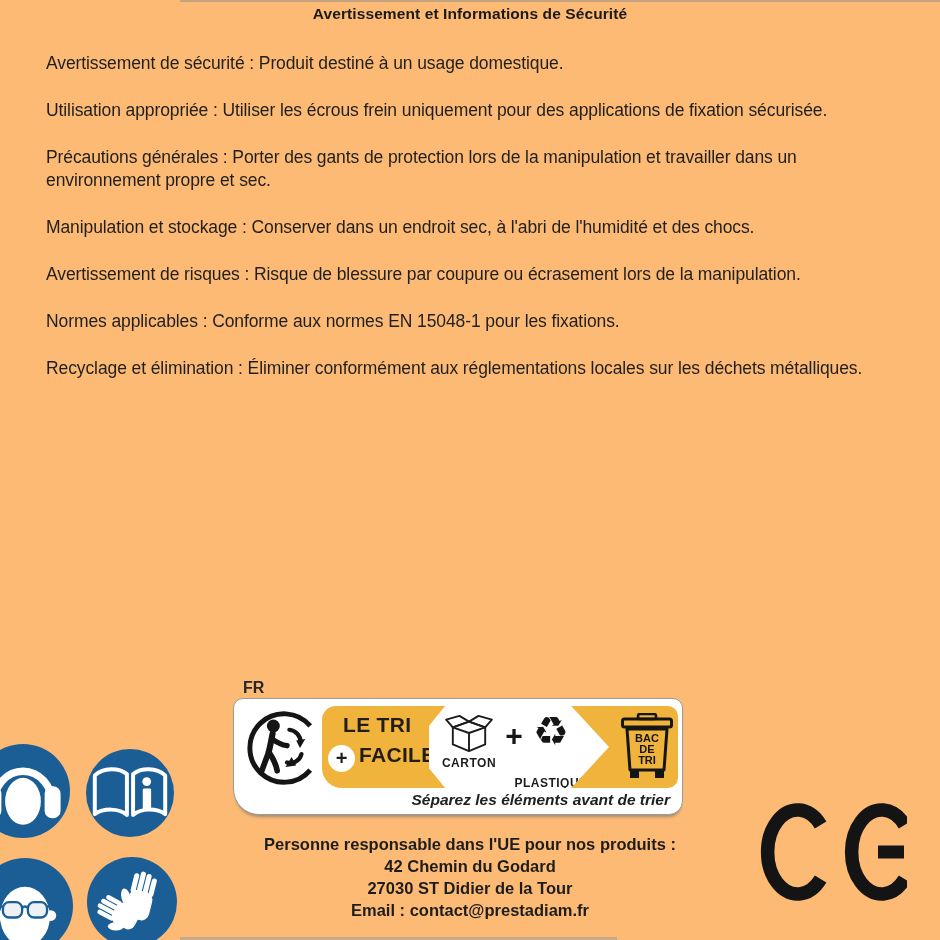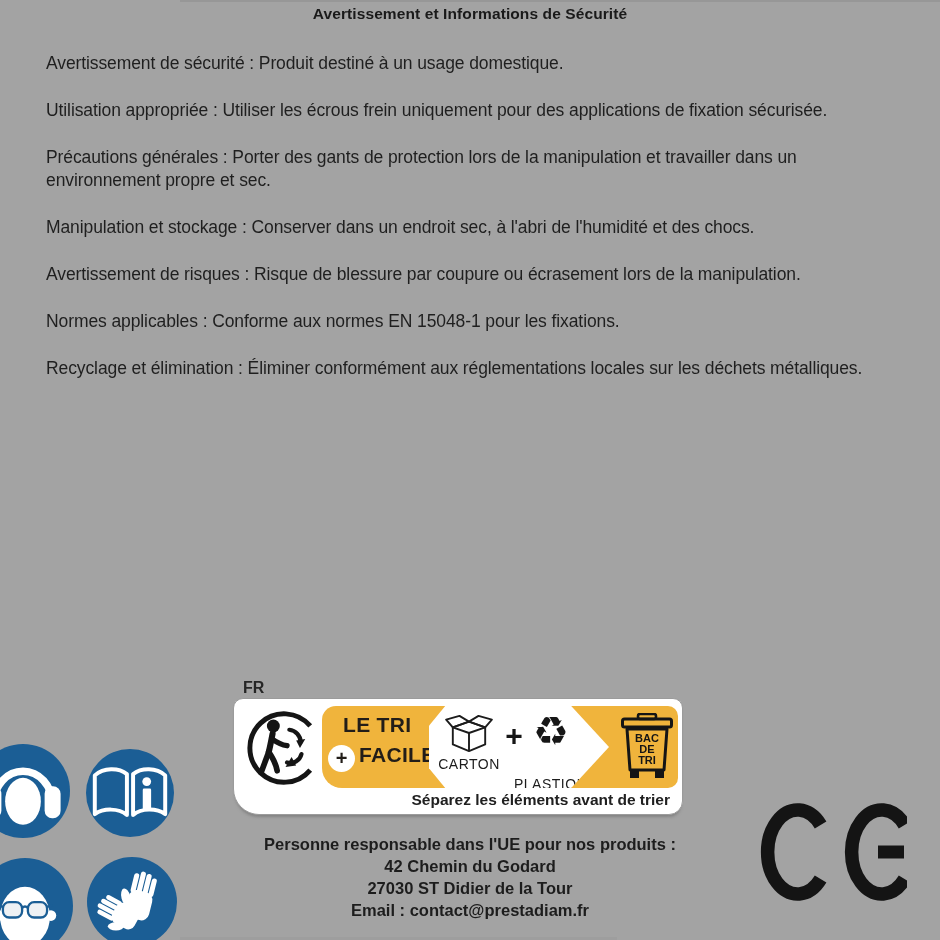--- a/index.html
+++ b/index.html
@@ -1,18 +1,18 @@
 <!DOCTYPE html>
 <html><head>
 <meta charset="utf-8">
 <style>
   html,body{margin:0;padding:0;background:#fff;}
   body{width:940px;height:940px;overflow:hidden;position:relative;
        font-family:"Liberation Sans",sans-serif;color:#1e1e1e;}
-  #canvas{position:absolute;inset:0;width:940px;height:940px;background:#a3a3a3;overflow:hidden;}
+  #canvas{position:absolute;inset:0;width:940px;height:940px;background:#fdba74;overflow:hidden;}
 
   .title{position:absolute;top:5px;left:0;width:940px;text-align:center;
          font-size:15.5px;font-weight:700;color:#1a1a1a;letter-spacing:.1px;}
 
   .paras{position:absolute;left:46px;top:52px;width:866px;}
   .paras p{margin:0 0 23.6px 0;font-size:17.5px;line-height:23.4px;
            font-weight:400;color:#1f1f1f;letter-spacing:-0.1px;}
 
   .icon{position:absolute;}
   .icon svg{display:block;width:100%;height:100%;}
@@ -25,30 +25,30 @@
   .triman{position:absolute;left:12px;top:8px;width:76px;height:82px;}
   .band{position:absolute;left:88px;top:7px;width:356px;height:82px;background:#F0B43C;
         border-radius:14px 10px 10px 20px;}
   .letri{position:absolute;left:21px;top:7px;font-size:21px;font-weight:800;color:#221d18;letter-spacing:.3px;}
   .plus-circle{position:absolute;left:6px;top:39px;width:27px;height:27px;border-radius:50%;background:#fff;
                display:flex;align-items:center;justify-content:center;font-size:20px;font-weight:900;color:#221d18;}
   .facile{position:absolute;left:37px;top:37px;font-size:21px;font-weight:800;color:#221d18;letter-spacing:.3px;}
   .bubble{position:absolute;left:107px;top:0;width:180px;height:82px;background:#fff;
           clip-path:polygon(9% 0,79% 0,100% 50%,79% 100%,9% 100%,0 76%,0 24%);}
   .carton-ic{position:absolute;left:16px;top:7px;width:48px;height:40px;}
-  .mat-label{position:absolute;top:50px;font-size:14px;font-weight:400;color:#1c1c1c;
+  .mat-label{position:absolute;top:50px;font-size:12px;font-weight:700;color:#1c1c1c;
              text-align:center;letter-spacing:.5px;}
   .lbl-carton{left:2px;width:76px;}
   .lbl-plast{left:85px;width:74px;margin-top:20px;}
   .plus-sep{position:absolute;left:72px;top:13px;width:26px;text-align:center;
             font-size:30px;font-weight:800;color:#161616;}
   .recycle{position:absolute;left:97px;top:1px;width:50px;text-align:center;font-size:40px;line-height:48px;
            color:#161616;font-family:"DejaVu Sans",sans-serif;}
   .bin{position:absolute;left:298px;top:7px;width:54px;height:66px;}
-  .tagline{position:absolute;right:12px;top:92px;font-size:15.5px;font-weight:700;color:#202020;}
+  .tagline{position:absolute;right:12px;top:92px;font-size:15.5px;font-weight:700;font-style:italic;color:#202020;}
 
   .address{position:absolute;left:230px;top:833px;width:480px;text-align:center;}
   .address div{font-size:16.5px;font-weight:700;line-height:22.1px;color:#1d1d1d;}
 
   .ce{position:absolute;left:757px;top:799px;width:150px;height:106px;}
 
   .edge-top{position:absolute;left:180px;top:0;width:760px;height:2px;background:#8c8c8c;opacity:.5;}
   .edge-bottom{position:absolute;left:180px;top:937px;width:437px;height:3px;background:#9a9a9a;opacity:.55;}
 </style>
 </head>

